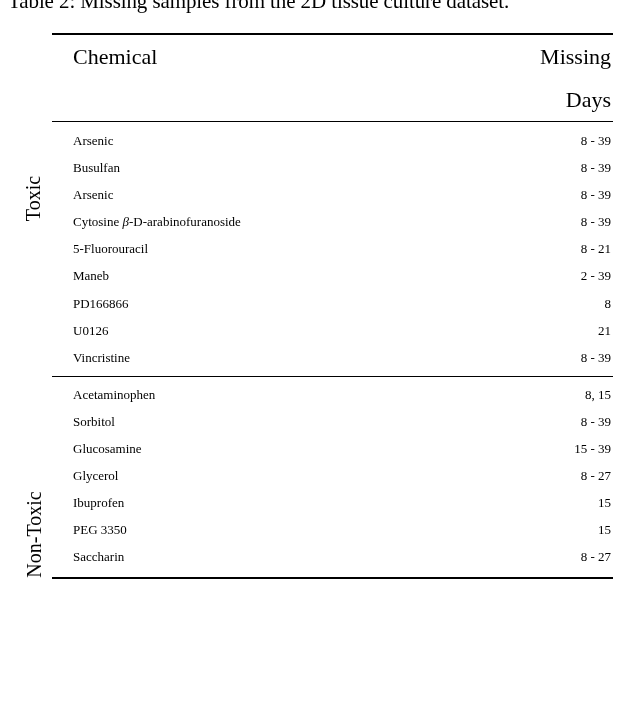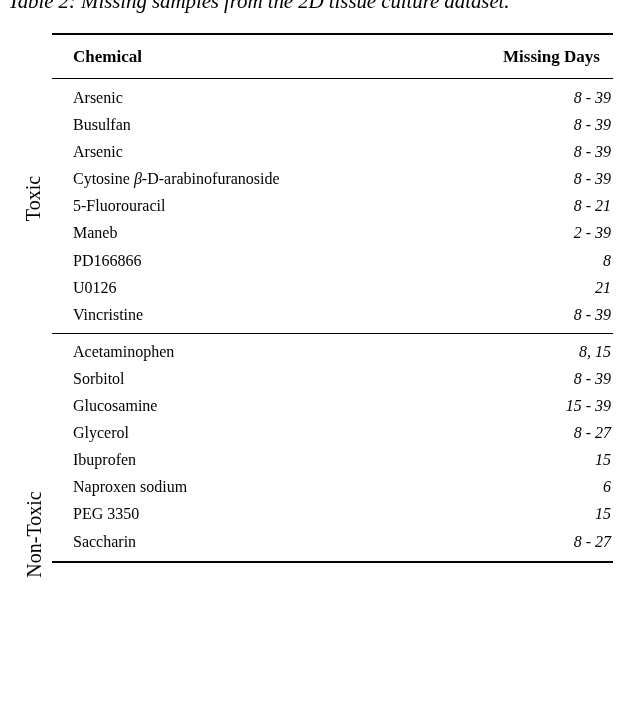--- a/index.html
+++ b/index.html
@@ -17,21 +17,20 @@
   }
 
   
   #caption-clip {
     position: absolute;
     left: 0;
     top: 0;
     width: 640px;
     height: 16px;
     overflow: hidden;
-    font-style: italic;
   }
   #caption-text {
     position: absolute;
     left: 8px;
     top: -12px;
     white-space: nowrap;
     font-size: 21px;
     line-height: 26px;
     letter-spacing: -0.1px;
   }
@@ -62,37 +61,37 @@
   }
   table.tbl td, table.tbl th {
     padding: 0;
     border: 0;
     vertical-align: baseline;
   }
   .col-name   { width: 440px; }
   .col-value  { width: 121px; }
 
   .hdr-row th {
-    font-weight: bold;
-    font-size: 17px;
+    font-weight: normal;
+    font-size: 22px;
     height: 43px;
     line-height: 43px;
     vertical-align: middle;
   }
   .hdr-name  { text-align: left;  padding-left: 21px !important; }
-  .hdr-value { padding-right: 2px !important; }
+  .hdr-value { text-align: right; padding-right: 2px !important; }
 
   .data-row td {
-    font-size: 16px;
+    font-size: 13px;
     height: 27.1px;
     line-height: 27.1px;
     white-space: nowrap;
   }
   .cell-name  { text-align: left;  padding-left: 21px !important; }
-  .cell-value { text-align: right; padding-right: 2px !important; font-style: italic; }
+  .cell-value { text-align: right; padding-right: 2px !important; }
 
   .beta {
     font-style: italic;
     font-family: "Liberation Serif", "DejaVu Serif", serif;
   }
 
   .group-body { }
 
   
   .grp-label {
@@ -220,24 +219,20 @@
       </tr>
       <tr class="data-row">
         <td class="cell-name">Glycerol</td>
         <td class="cell-value">8 - 27</td>
       </tr>
       <tr class="data-row">
         <td class="cell-name">Ibuprofen</td>
         <td class="cell-value">15</td>
       </tr>
       <tr class="data-row">
-        <td class="cell-name">Naproxen sodium</td>
-        <td class="cell-value">6</td>
-      </tr>
-      <tr class="data-row">
         <td class="cell-name">PEG 3350</td>
         <td class="cell-value">15</td>
       </tr>
       <tr class="data-row">
         <td class="cell-name">Saccharin</td>
         <td class="cell-value">8 - 27</td>
       </tr>
     </tbody>
   </table>
 

